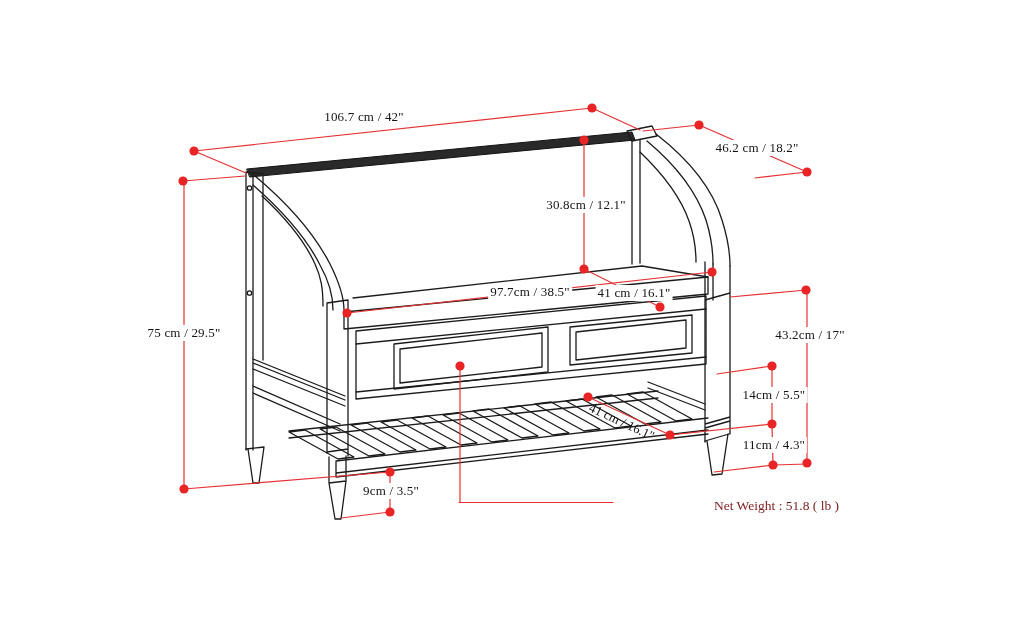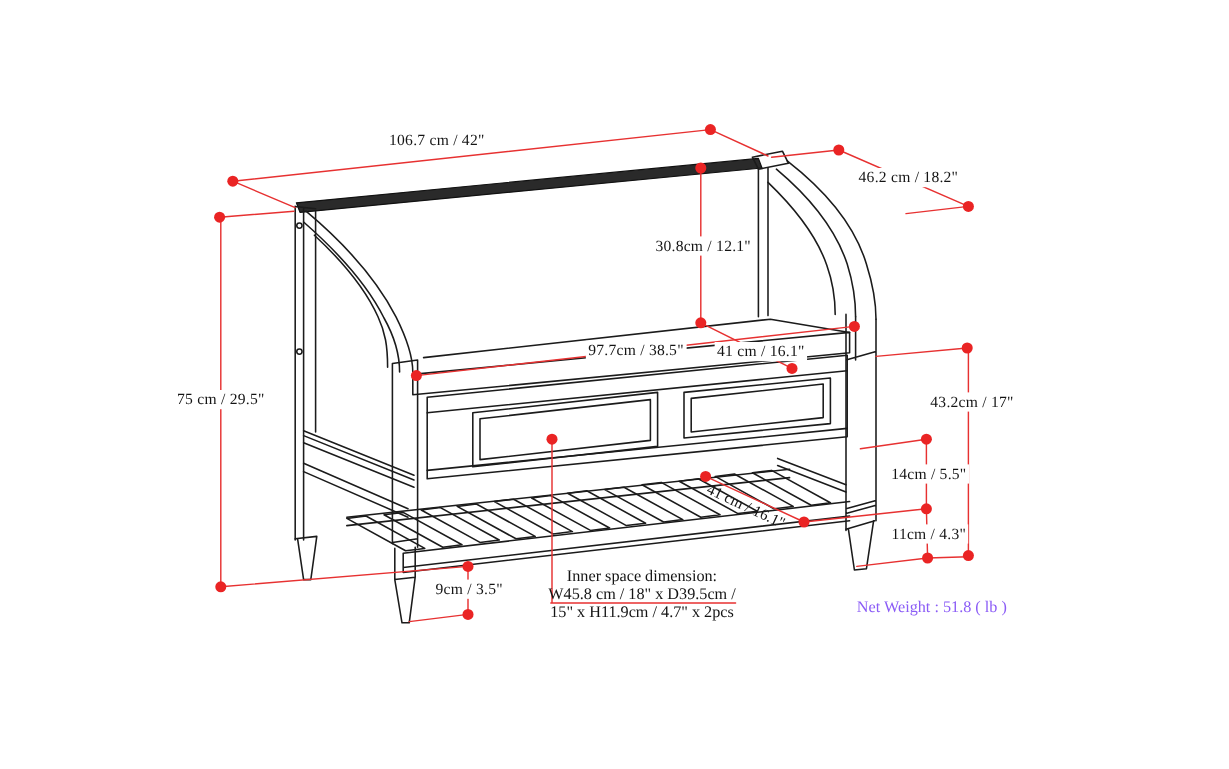--- a/index.html
+++ b/index.html
@@ -7,21 +7,21 @@
          font-family:"Liberation Serif","DejaVu Serif",serif;}
   svg{position:absolute;left:0;top:0;}
   .dim{position:absolute;transform:translate(-50%,-50%);
        font:13px "Liberation Serif","DejaVu Serif",serif;color:#141414;
        background:#fff;padding:0 2px;white-space:nowrap;letter-spacing:.2px;}
   .nobg{background:transparent;}
   .inner-note{position:absolute;left:535px;top:472px;transform:translateX(-50%);
        text-align:center;font:13.5px "Liberation Serif","DejaVu Serif",serif;
        line-height:15px;color:#141414;white-space:nowrap;}
   .net{position:absolute;left:714px;top:498px;
-       font:13.5px "Liberation Serif","DejaVu Serif",serif;color:#8b5cf6;white-space:nowrap;}
+       font:13.5px "Liberation Serif","DejaVu Serif",serif;color:#7f1d1d;white-space:nowrap;}
 </style>
 </head>
 <body>
 
 <div id="stage">
 
 <svg width="1024" height="641" viewBox="0 0 1024 641">
 
   <g stroke="#1b1b1b" stroke-width="1.3" fill="none" stroke-linejoin="round" stroke-linecap="round">
 
@@ -147,21 +147,16 @@
 <div class="dim" style="left:757px;top:148px;">46.2 cm / 18.2"</div>
 <div class="dim" style="left:586px;top:205px;">30.8cm / 12.1"</div>
 <div class="dim" style="left:184px;top:333px;">75 cm / 29.5"</div>
 <div class="dim" style="left:530px;top:292px;">97.7cm / 38.5"</div>
 <div class="dim" style="left:634px;top:293px;">41 cm / 16.1"</div>
 <div class="dim" style="left:810px;top:335px;">43.2cm / 17"</div>
 <div class="dim" style="left:774px;top:395px;">14cm / 5.5"</div>
 <div class="dim" style="left:774px;top:445px;">11cm / 4.3"</div>
 <div class="dim" style="left:391px;top:491px;">9cm / 3.5"</div>
 
-<div class="inner-note">
-  <div>Inner space dimension:</div>
-  <div>W45.8 cm / 18" x D39.5cm /</div>
-  <div>15" x H11.9cm / 4.7" x 2pcs</div>
-</div>
 
 <div class="net">Net Weight : 51.8 ( lb )</div>
 
 </div>
 
 </body></html>

